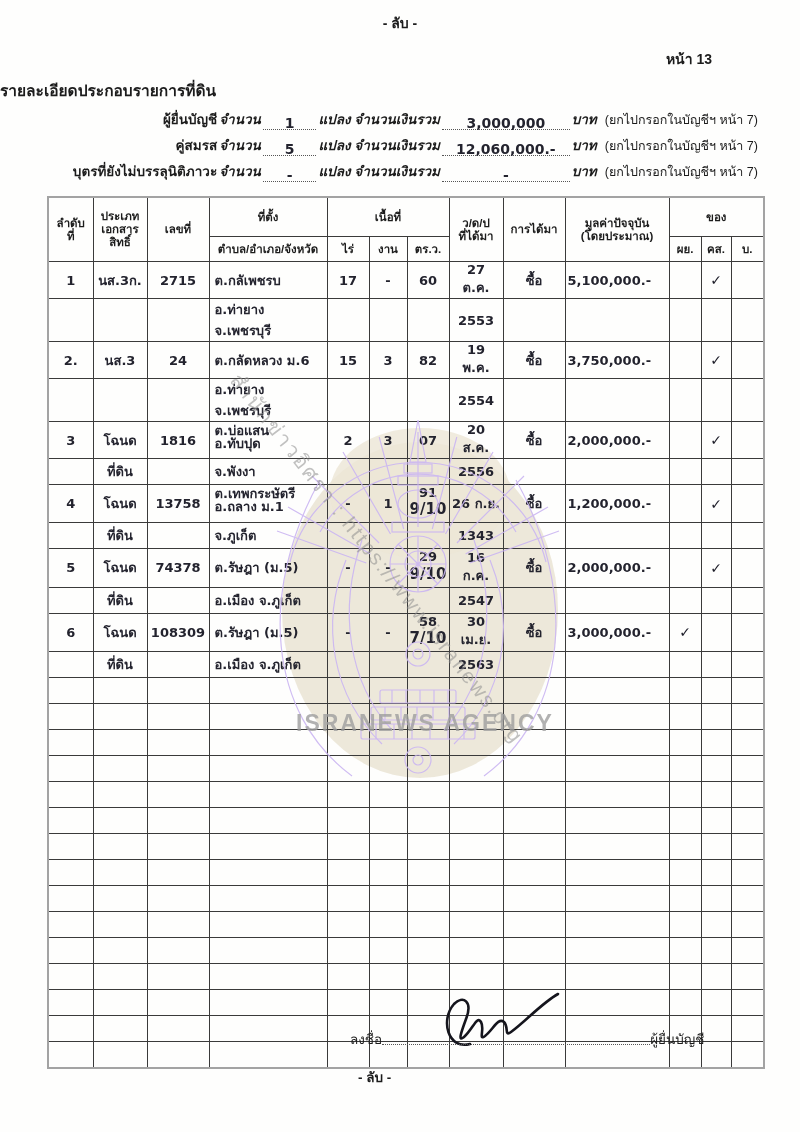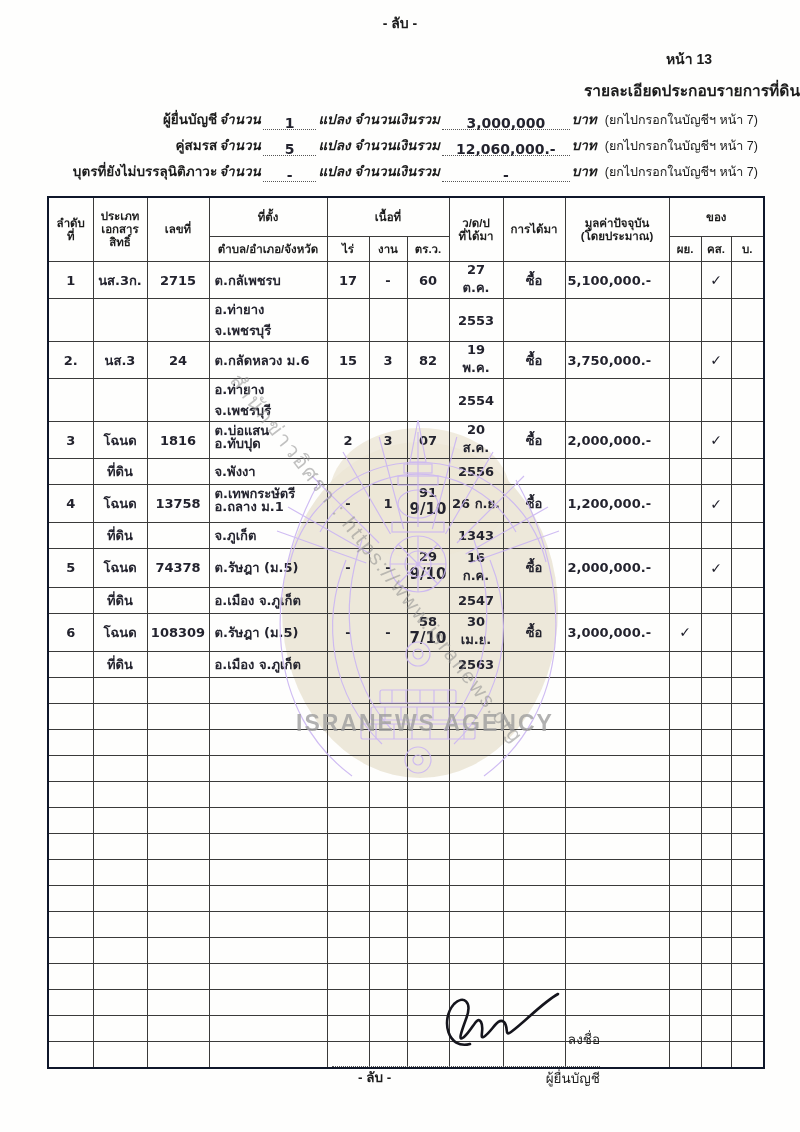--- a/index.html
+++ b/index.html
@@ -6,51 +6,51 @@
   body{
     width:800px;height:1132px;position:relative;overflow:hidden;
     background:#fefefd;
     font-family:"Liberation Sans","DejaVu Sans",sans-serif;
     color:#1c1c1c;
   }
   .abs{position:absolute;}
   
   .secret-top{top:12px;left:0;width:800px;text-align:center;font-size:14px;font-weight:bold;}
   .page-no{top:48px;right:88px;font-size:14px;font-weight:bold;}
-  .doc-title{top:78px;left:0;width:800px;text-align:right;font-size:15.5px;font-weight:bold;}
+  .doc-title{top:78px;left:0;width:800px;text-align:left;font-size:15.5px;font-weight:bold;}
   
   .summary{top:104px;left:58px;width:700px;font-size:13.5px;}
   .sum-line{display:flex;align-items:flex-end;height:26px;white-space:nowrap;}
   .sum-label{width:172px;text-align:right;font-weight:bold;}
   .sum-word{font-weight:bold;margin:0 2px;font-style:italic;}
   .blank{display:inline-block;border-bottom:1.5px dotted #555;text-align:center;position:relative;}
   .blank.w55{width:58px;}
   .blank.w135{width:138px;}
   .sum-paren{font-size:12.5px;margin-left:6px;}
   .hw{font-family:"DejaVu Sans","Liberation Sans",sans-serif;font-weight:600;color:#23232e;}
   .blank .hw{font-size:14px;position:relative;top:2px;}
   
   .land-table{top:196px;left:47px;}
   table{border-collapse:collapse;table-layout:fixed;width:716px;background:transparent;}
   th,td{border:1px solid #3a3a3a;padding:0 2px;overflow:hidden;}
-  table{border:2px solid #0f172a;}
+  table{border:2px solid #a3a3a3;}
   th{font-size:11.5px;font-weight:bold;line-height:13px;text-align:center;}
   thead tr:first-child th{height:38px;}
   thead tr:last-child th{height:24px;}
   tbody td{height:25px;font-size:12.5px;text-align:center;vertical-align:middle;}
   td.c-loc{text-align:left;padding-left:5px;}
   td.c-val{text-align:left;}
   .loc-top{display:block;font-size:10px;line-height:8px;margin-bottom:-2px;}
   .frac{font-size:15px;vertical-align:super;}
   tbody .hw{font-size:13px;}
   td .check{font-size:14px;font-weight:bold;color:#1d1d28;}
   
   .note{top:963px;right:26px;font-size:13px;white-space:nowrap;}
   .note-label{font-weight:bold;text-decoration:underline;}
-  .sign-row{top:1028px;left:332px;font-size:13.5px;white-space:nowrap;display:flex;align-items:flex-end;flex-direction:column;}
+  .sign-row{top:1028px;left:350px;font-size:13.5px;white-space:nowrap;display:flex;}
   .dotline{display:inline-block;width:268px;border-bottom:1.5px dotted #555;height:16px;}
   .sign-svg{top:992px;left:432px;}
   .secret-bottom{top:1066px;left:358px;font-size:13.5px;font-weight:bold;}
   
   .wm-under{z-index:0;pointer-events:none;}
   .content-layer{position:absolute;inset:0;z-index:1;}
   .wm-over{z-index:2;pointer-events:none;}
   .blob1{left:282px;top:442px;width:276px;height:336px;border-radius:50%;background:#eae4d3;opacity:.85;}
   .blob2{left:330px;top:428px;width:180px;height:130px;border-radius:50%;background:#ece6d6;opacity:.8;}
   .wm-diagonal{

